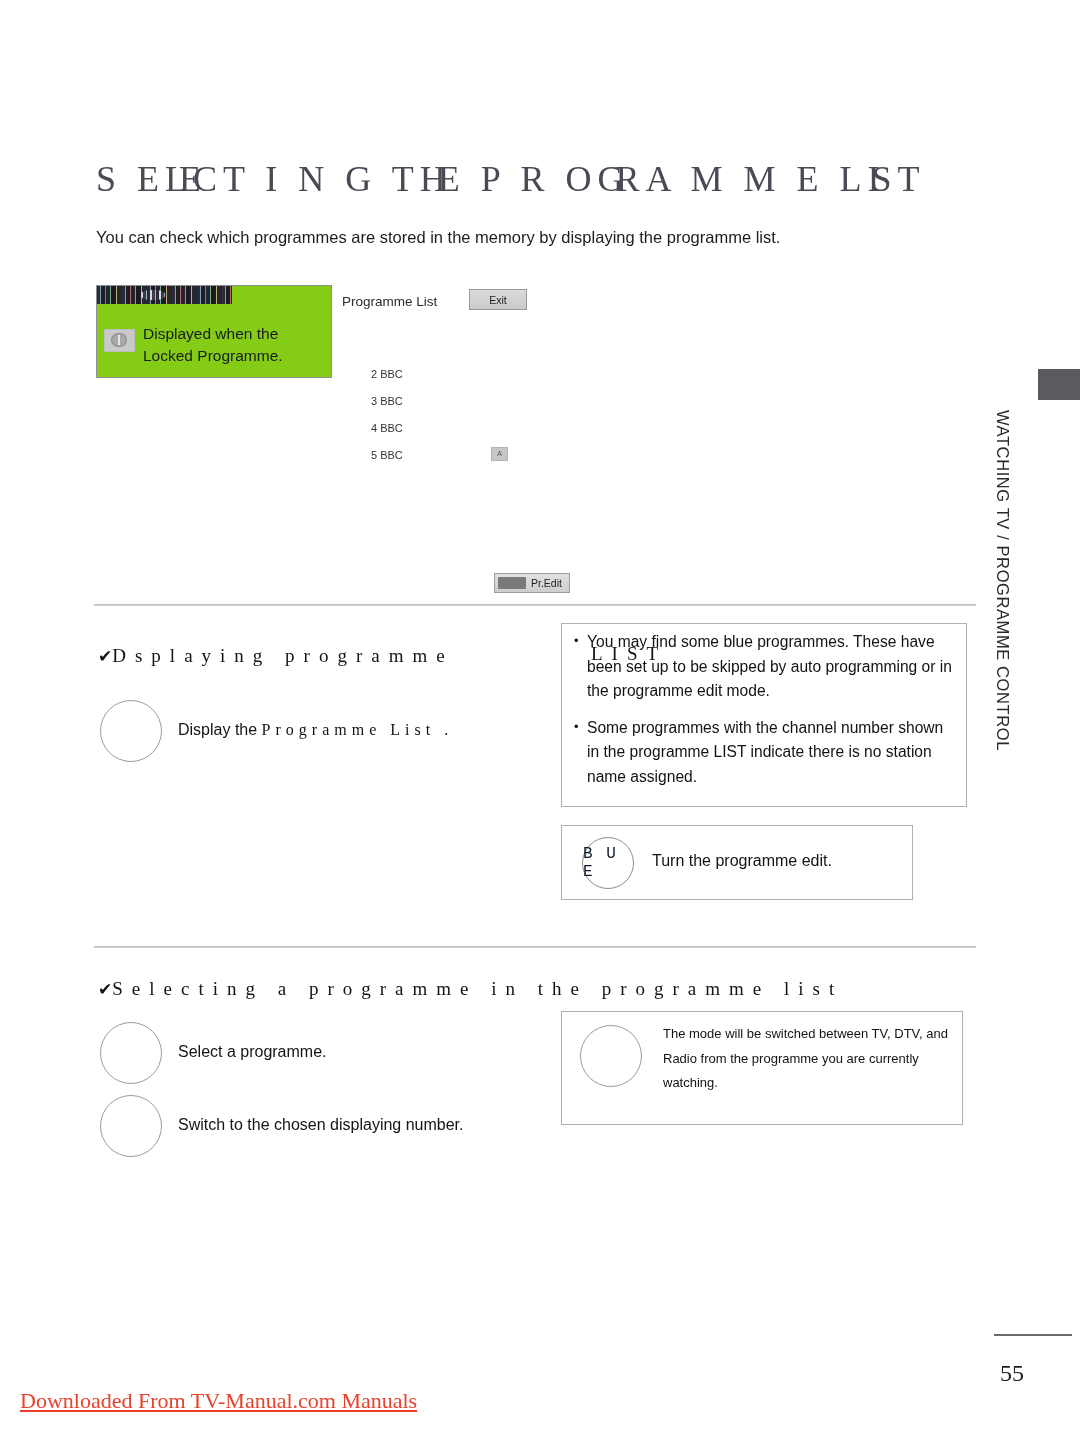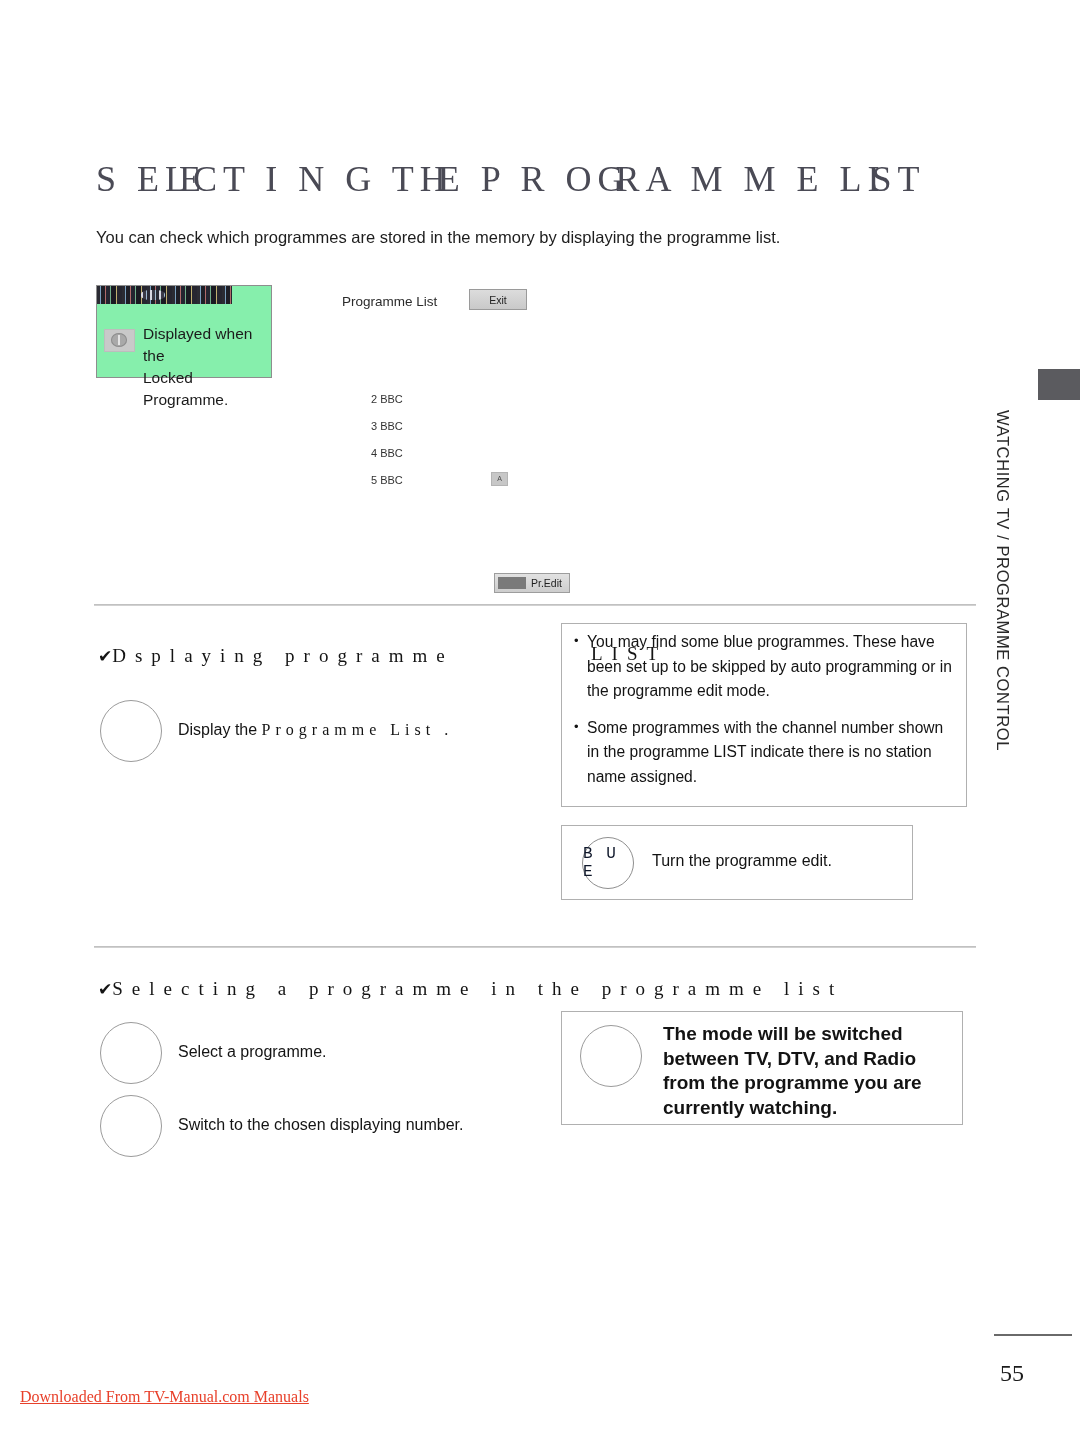--- a/index.html
+++ b/index.html
@@ -68,21 +68,20 @@
     color: #222;
     display: flex;
     align-items: center;
     justify-content: center;
   }
   .chan-list {
     position: absolute;
     left: 275px;
     top: 84px;
     width: 180px;
-    margin-top: 25px;
   }
   .chan-row {
     position: relative;
     font-size: 11px;
     color: #333;
     height: 27px;
     line-height: 14px;
   }
   .chan-badge {
     position: absolute;
@@ -117,24 +116,24 @@
     height: 12px;
     margin: 0 5px 0 3px;
     background: #7a7a7a;
   }
 
   
   .lock-callout {
     position: absolute;
     left: 96px;
     top: 285px;
-    width: 176px;
+    width: 236px;
     height: 93px;
     border: 1px solid #8e8e8e;
-    background: #86efac;
+    background: #84cc16;
     box-sizing: border-box;
   }
   .noise-strip {
     position: absolute;
     left: 0; top: 0;
     width: 135px;
     height: 18px;
     background:
       repeating-linear-gradient(90deg,
         #2b2b33 0px, #2b2b33 3px,
@@ -349,24 +348,23 @@
     width: 62px;
     height: 62px;
     border: 1.5px solid #9b9b9b;
     border-radius: 50%;
     box-sizing: border-box;
   }
   .mode-text {
     position: absolute;
     left: 101px;
     top: 10px;
-    font-size: 19px;
+    font-size: 13px;
     line-height: 24.5px;
     color: #131313;
-    font-weight: bold;
   }
 
   
   .side-tab {
     position: absolute;
     left: 1038px;
     top: 369px;
     width: 42px;
     height: 31px;
     background: #5b5b5f;
@@ -399,21 +397,21 @@
     top: 1360px;
     font-family: "Liberation Serif", serif;
     font-size: 24px;
     color: #1b1b1b;
   }
   .download-link {
     position: absolute;
     left: 20px;
     top: 1388px;
     font-family: "Liberation Serif", serif;
-    font-size: 16px;
+    font-size: 22px;
     color: #e8402a;
     text-decoration: underline;
     white-space: nowrap;
   }
 </style>
 </head>
 <body>
 
 <div class="page-title">
   <span class="sq">S E</span><span class="tight">L</span><span class="tight">E</span><span class="sq">C</span><span class="sq">T I N G   T</span><span class="tight">H</span><span class="sq">E</span><span class="sq">   P R O</span><span class="tight">G</span><span class="sq">R</span><span class="sq">A M M E   L</span><span class="tight">I</span><span class="sq">S</span><span class="sq">T</span>

